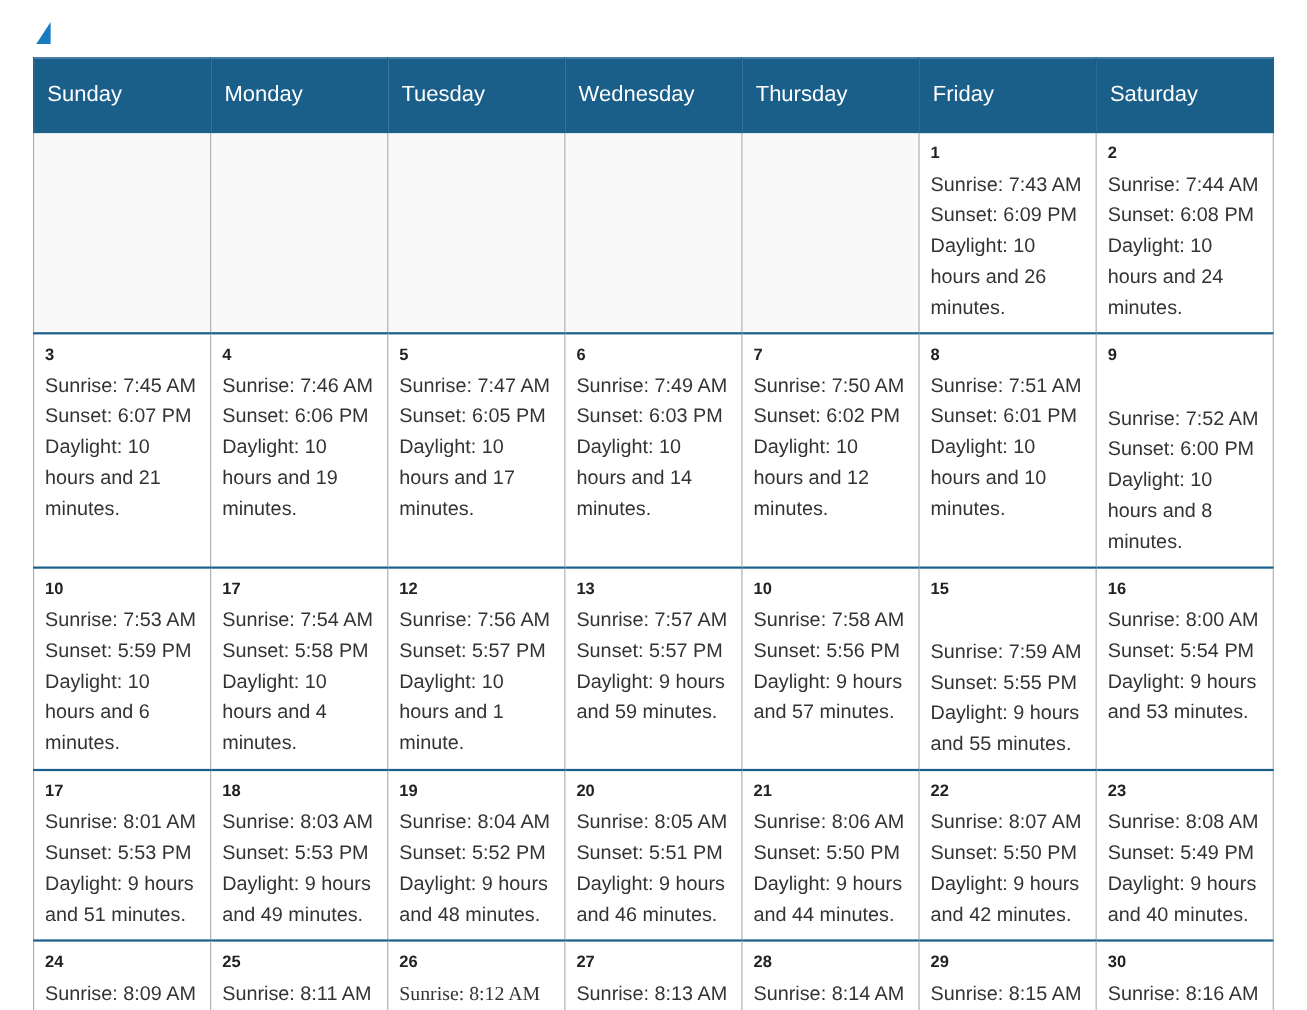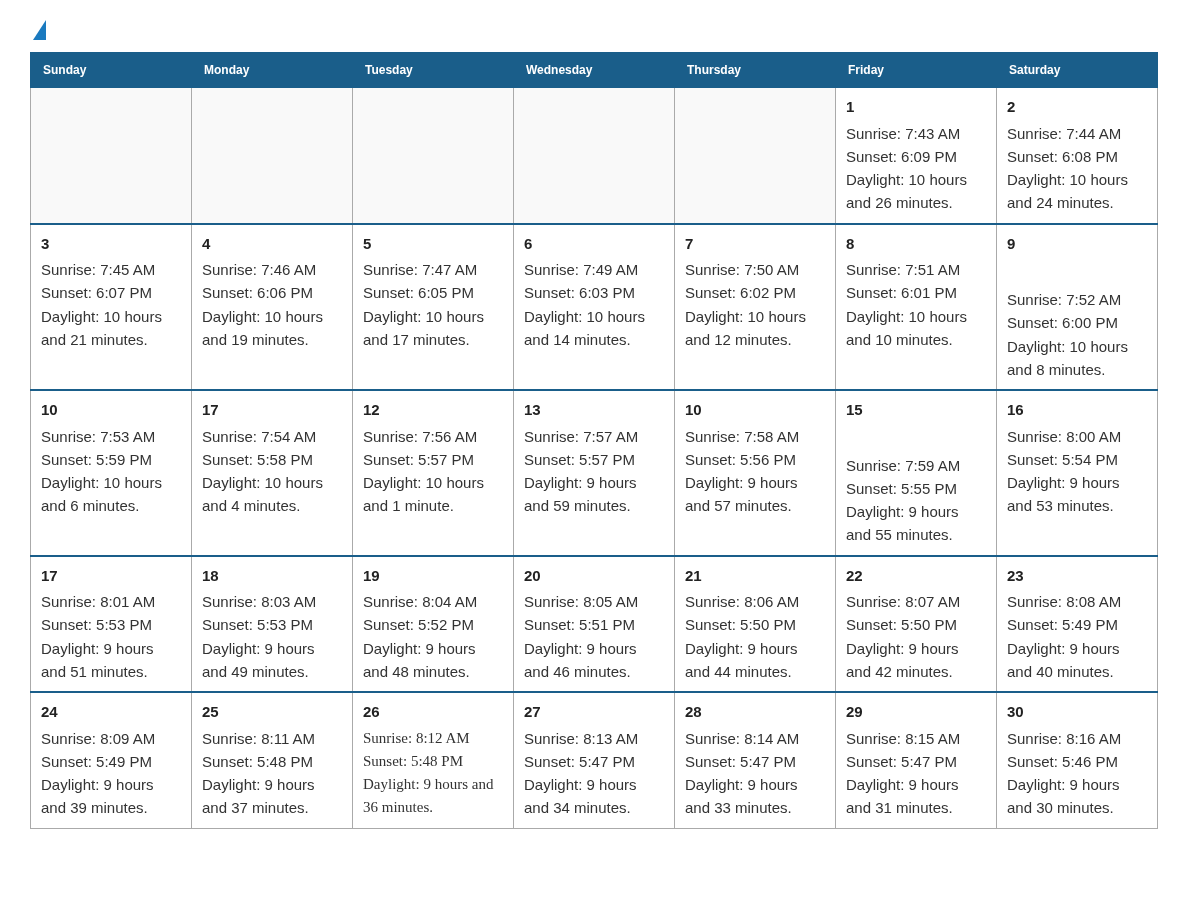--- a/index.html
+++ b/index.html
@@ -52,23 +52,23 @@
       font-weight: normal;
     }
     .calendar-table {
       width: 100%;
       border-collapse: collapse;
       margin-top: 8px;
     }
     .calendar-table th {
       background-color: #1a5e8a;
       color: #fff;
-      font-size: 12px;
-      font-weight: bold;
-      padding: 10px 12px;
+      font-size: 20px;
+      font-weight: normal;
+      padding: 22px 12px;
       text-align: left;
       border: 1px solid #1a5e8a;
     }
     .calendar-table td {
       border: 1px solid #aaa;
       vertical-align: top;
       padding: 8px 10px;
       width: 14.28%;
       min-height: 90px;
       font-size: 13px;
@@ -79,21 +79,21 @@
       background: #f9f9f9;
     }
     .day-number {
       font-size: 15px;
       font-weight: bold;
       color: #222;
       display: block;
       margin-bottom: 3px;
     }
     .day-info {
-      font-size: 15px;
+      font-size: 18px;
       color: #333;
       line-height: 1.55;
     }
     .row-border td {
       border-top: 2px solid #1a5e8a;
     }
   </style>
 </head>
 <body>
 

